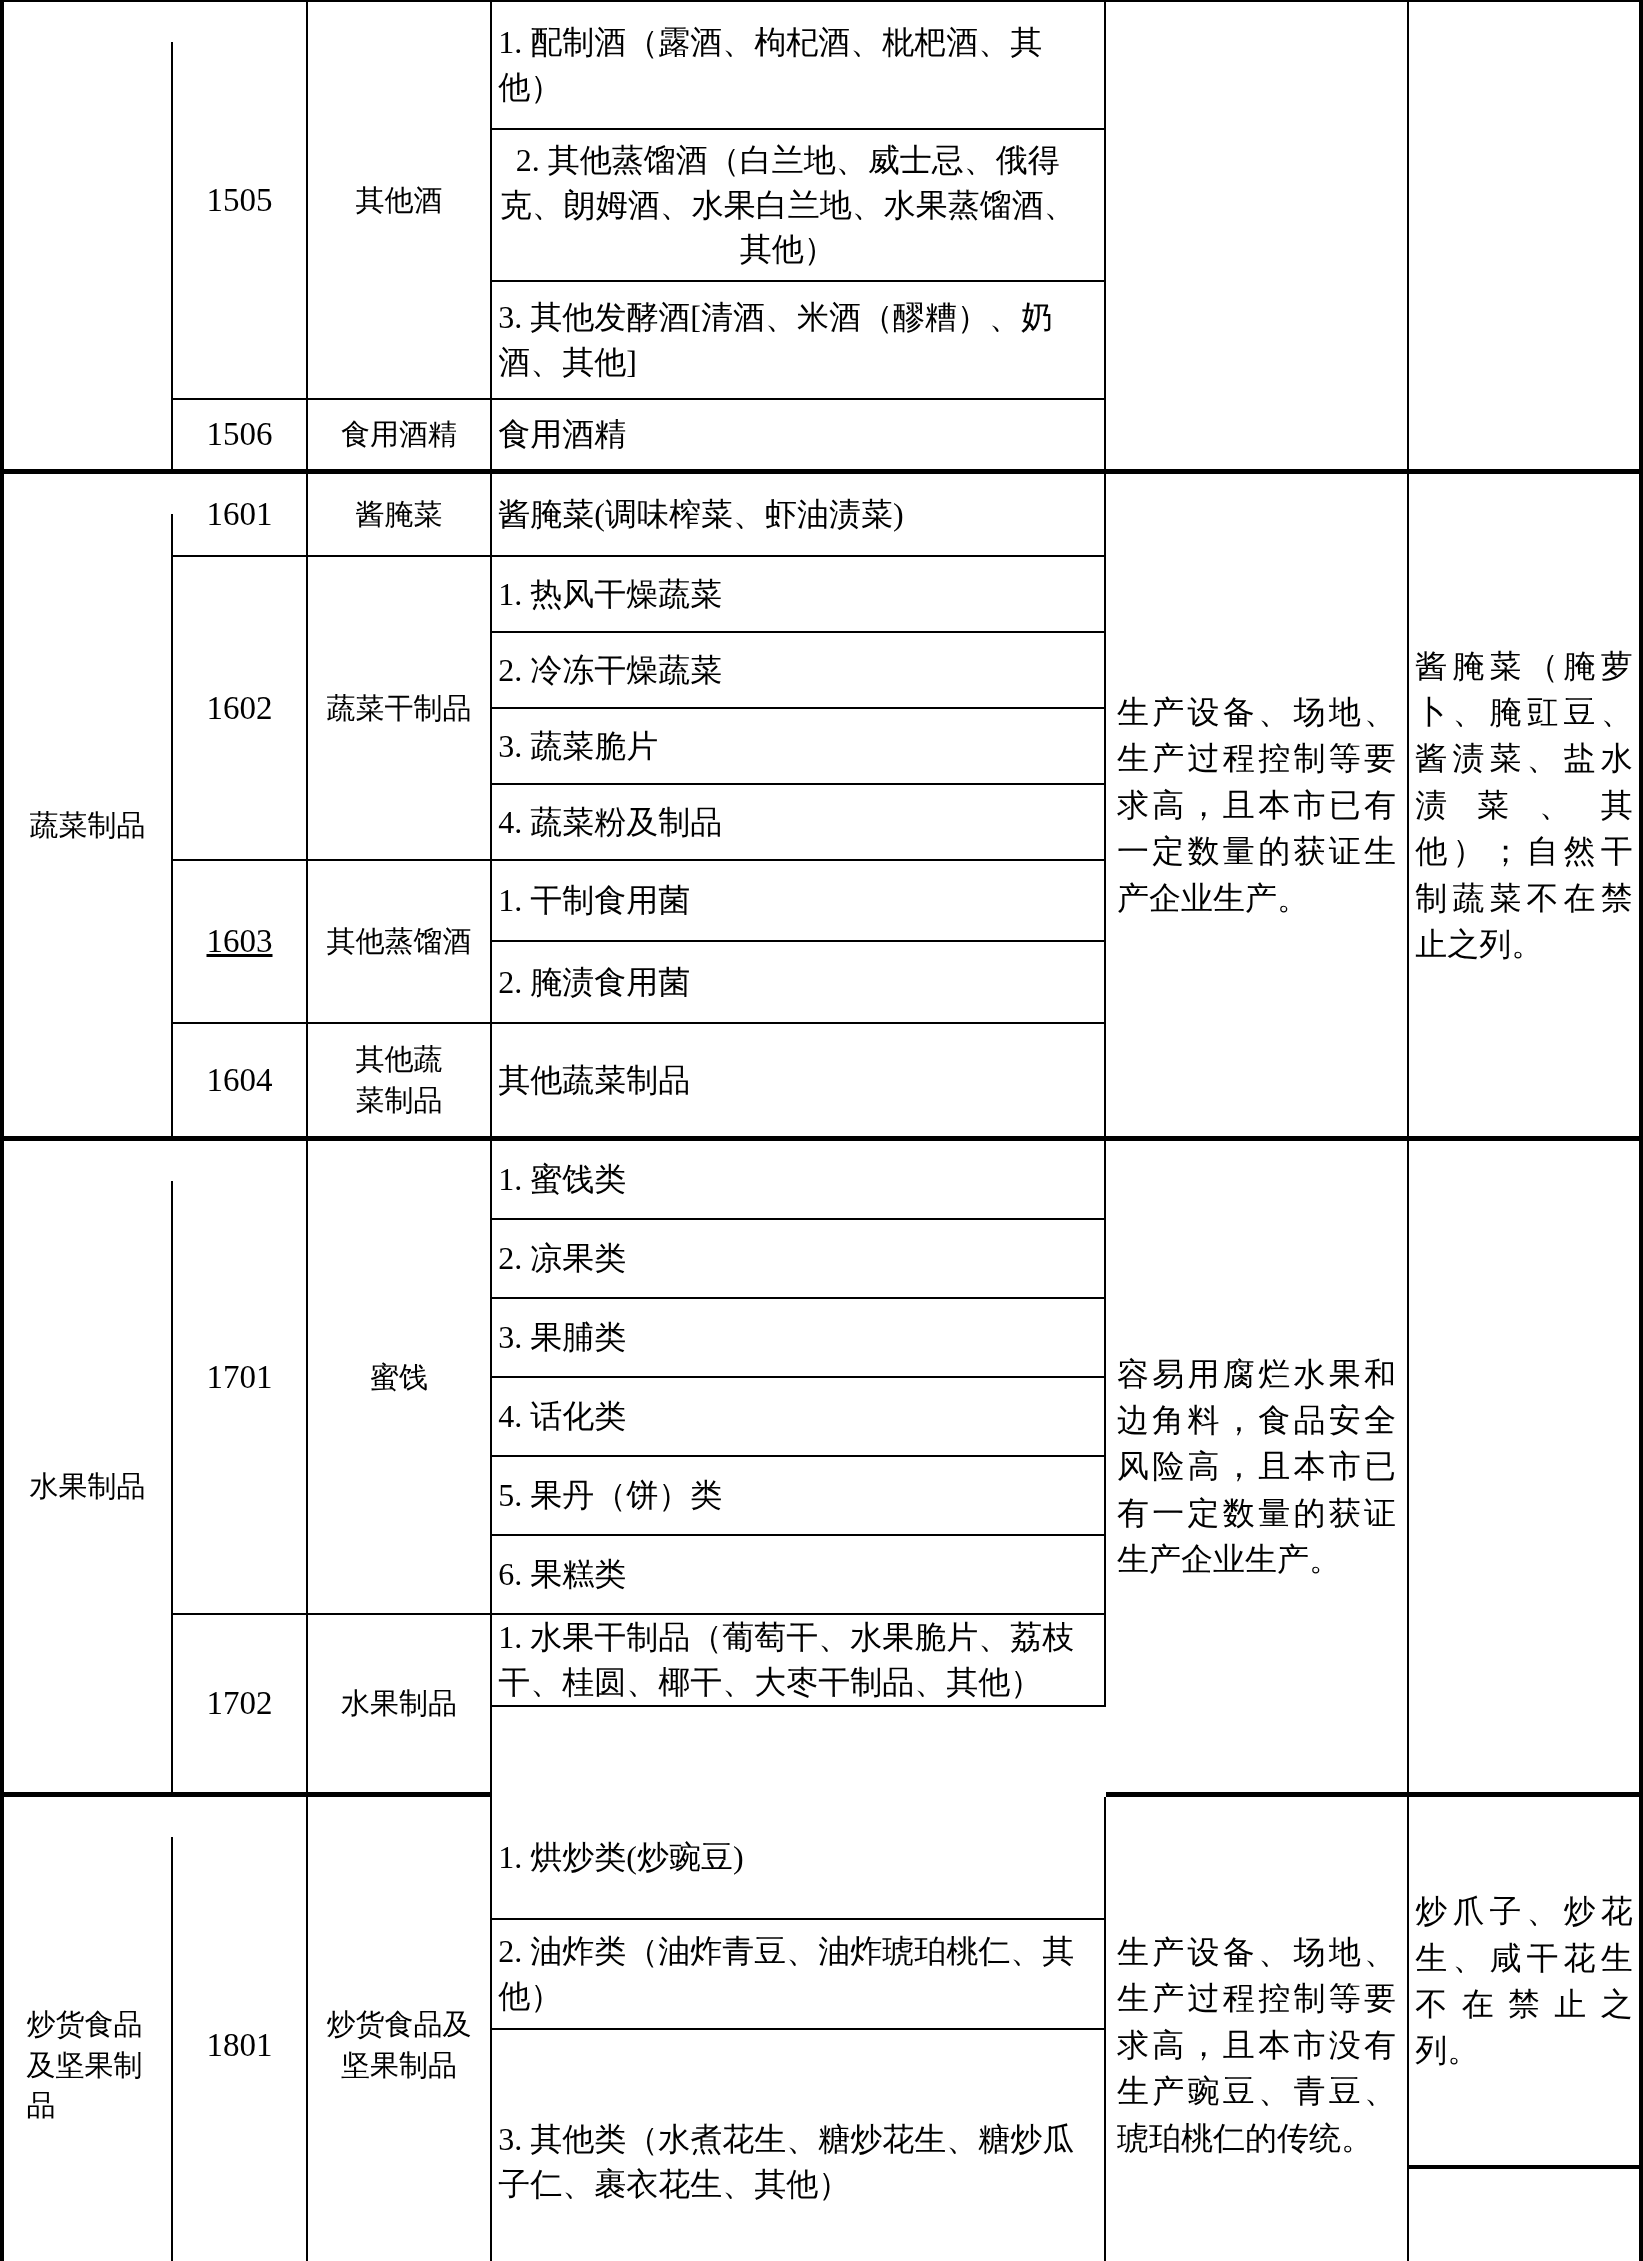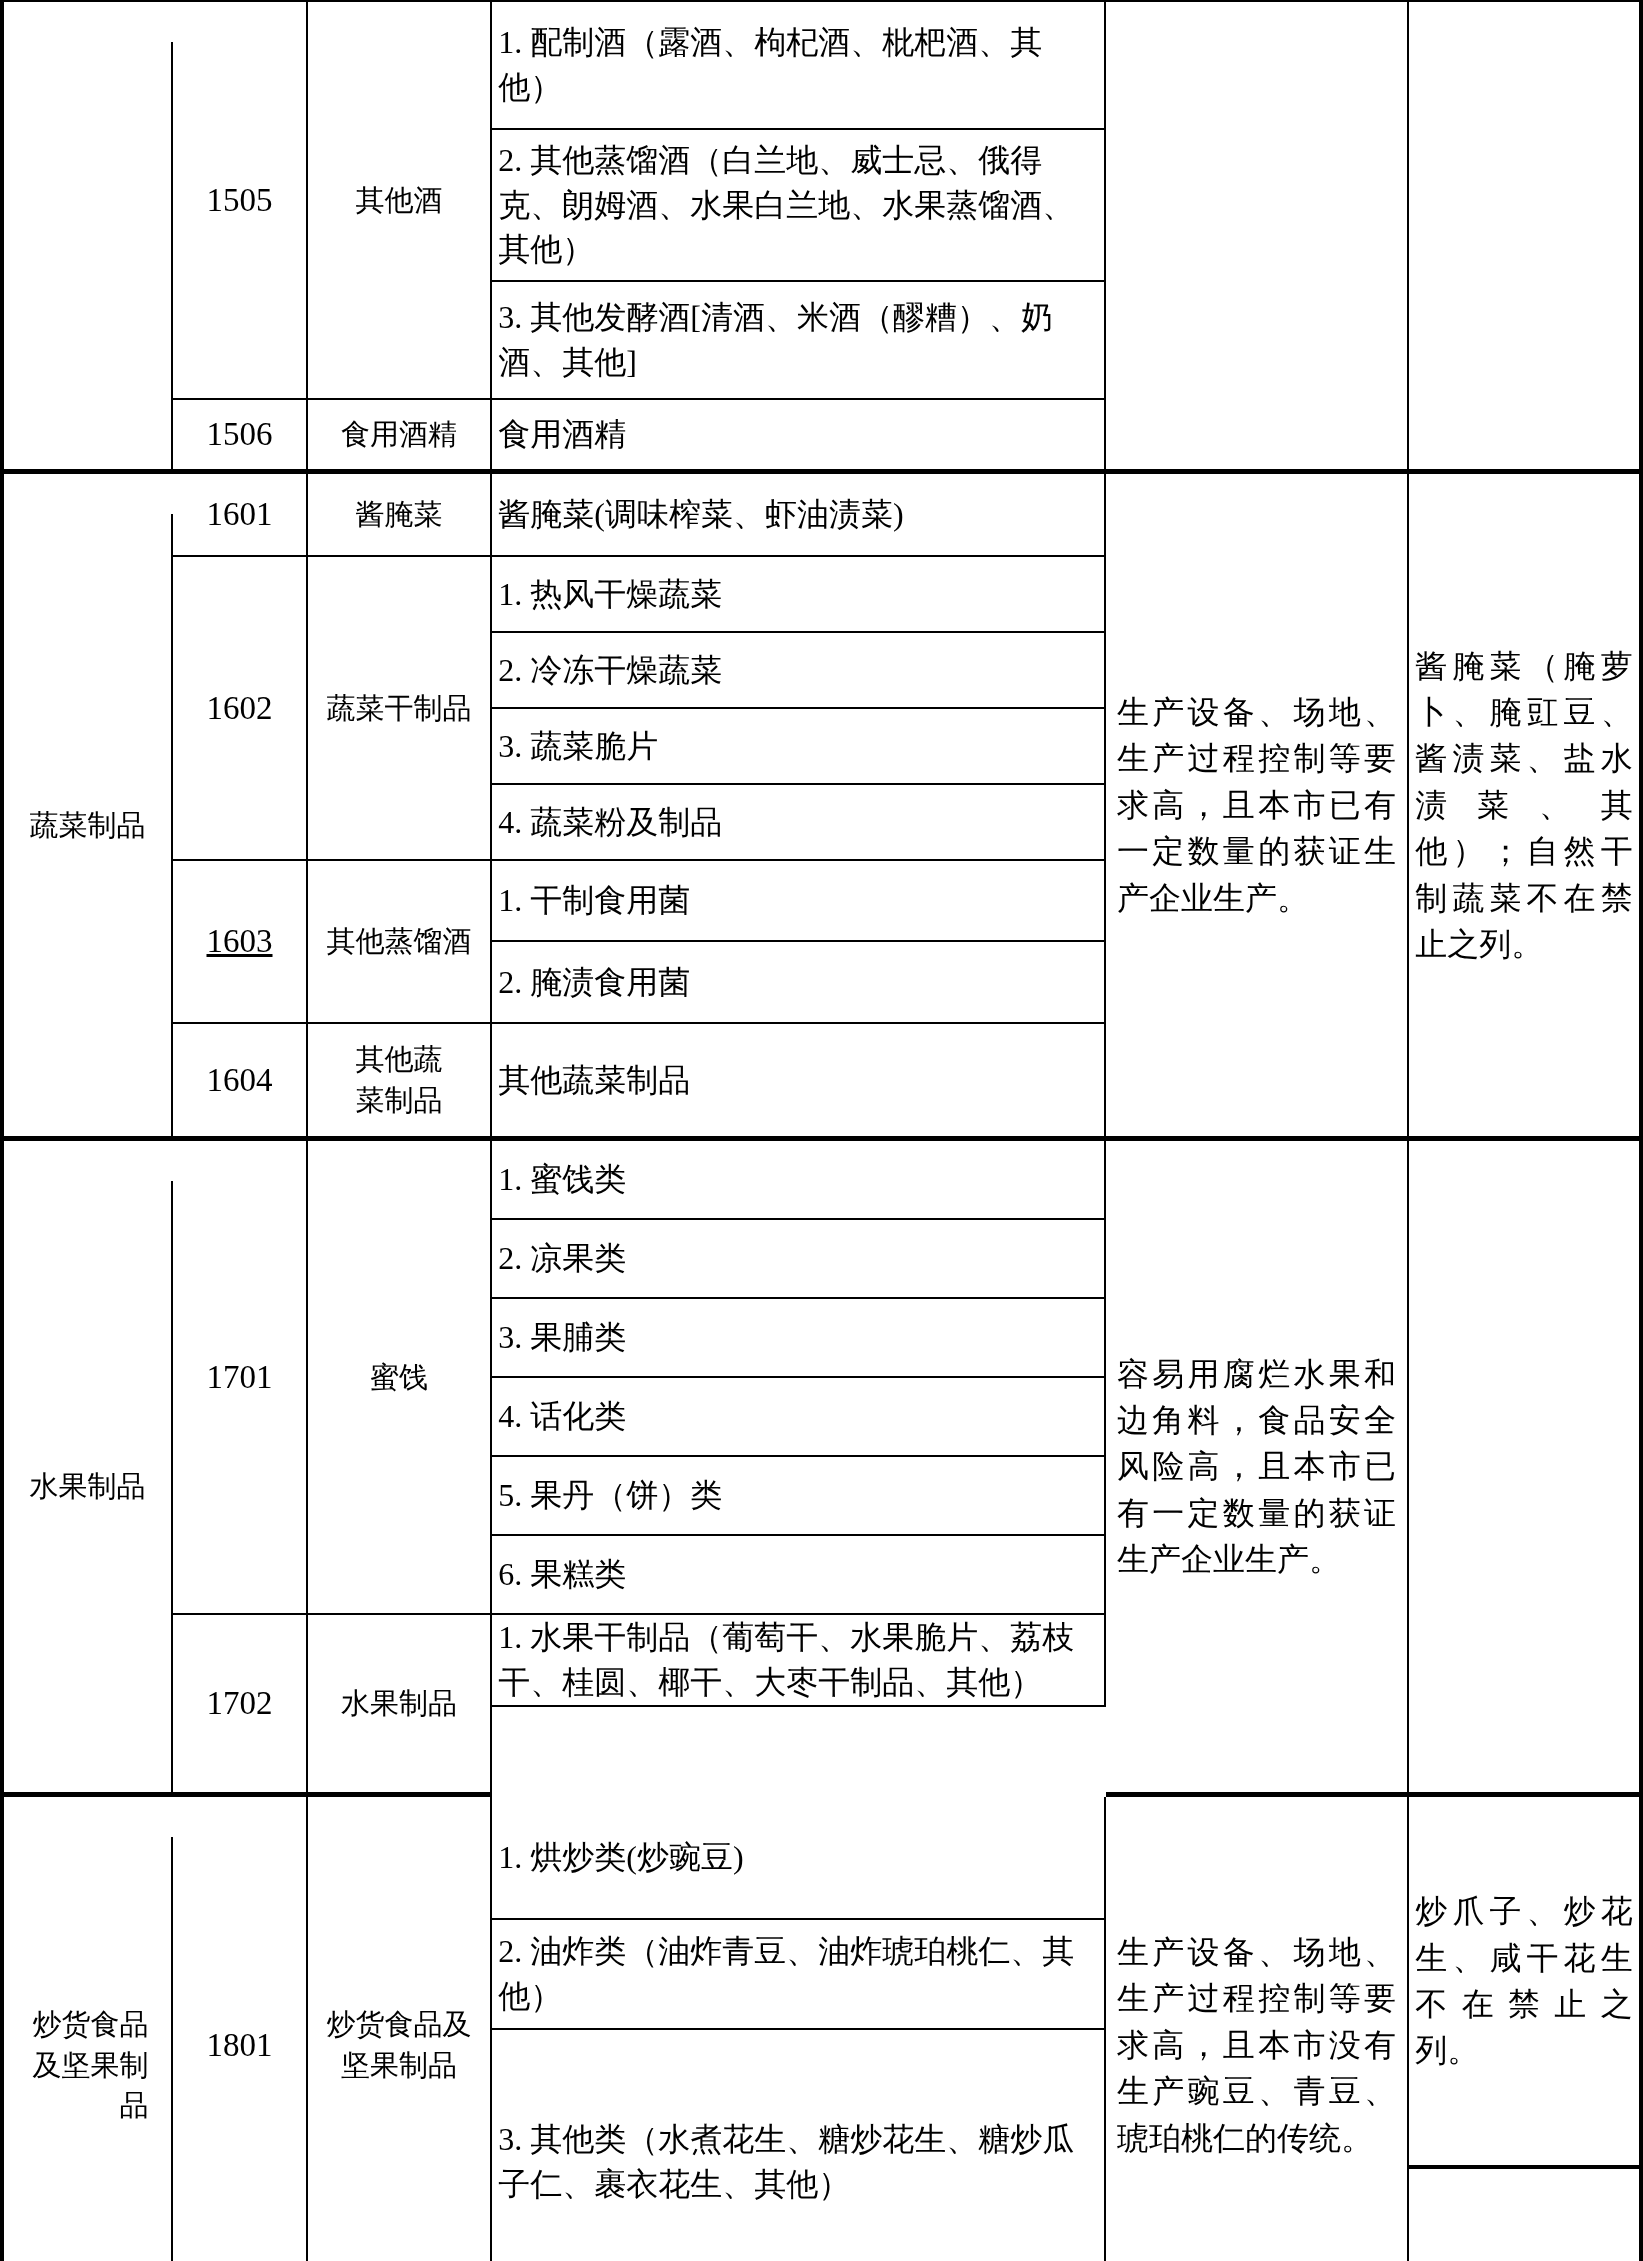--- a/index.html
+++ b/index.html
@@ -27,21 +27,21 @@
     border-right:2.7px solid #000;
     border-bottom:2.7px solid #000;
     display:flex;align-items:center;justify-content:center;
     overflow:hidden;
     font-size:29px;line-height:1.4;
   }
   .last-col{border-right:none;}
   .thick-b{border-bottom-width:5.4px;}
   .mid-b{border-bottom-width:4.5px;}
   .no-b{border-bottom:none;}
-  .cat{padding:0 22.6px;text-align:right;margin-top:40px;}
+  .cat{padding:0 22.6px;text-align:left;margin-top:40px;}
   .code{font-size:33px;}
   .name{padding:0 9px;text-align:center;text-wrap:balance;}
   .item{
     justify-content:flex-start;
     font-size:32px;line-height:1.4;
     padding-left:6.3px;padding-right:27px;
     text-align:left;
   }
   .note{
     font-size:32px;line-height:1.45;
@@ -62,21 +62,21 @@
       </div>
     <div class="c code" style="grid-column:2/3;grid-row:1/4;">
         <span class="txt">1505</span>
       </div>
     <div class="c name" style="grid-column:3/4;grid-row:1/4;">
         <span class="txt">其他酒</span>
       </div>
     <div class="c item" style="grid-column:4/5;grid-row:1/2;">
         <span class="txt">1. 配制酒（露酒、枸杞酒、枇杷酒、其他）</span>
       </div>
-    <div class="c item" style="grid-column:4/5;grid-row:2/3;">
+    <div class="c item" style="grid-column:4/5;grid-row:2/3;text-align:center;">
         <span class="txt">2. 其他蒸馏酒（白兰地、威士忌、俄得克、朗姆酒、水果白兰地、水果蒸馏酒、其他）</span>
       </div>
     <div class="c item" style="grid-column:4/5;grid-row:3/4;">
         <span class="txt">3. 其他发酵酒[清酒、米酒（醪糟）、奶酒、其他]</span>
       </div>
     <div class="c code thick-b" style="grid-column:2/3;grid-row:4/5;">
         <span class="txt">1506</span>
       </div>
     <div class="c name thick-b" style="grid-column:3/4;grid-row:4/5;">
         <span class="txt">食用酒精</span>

